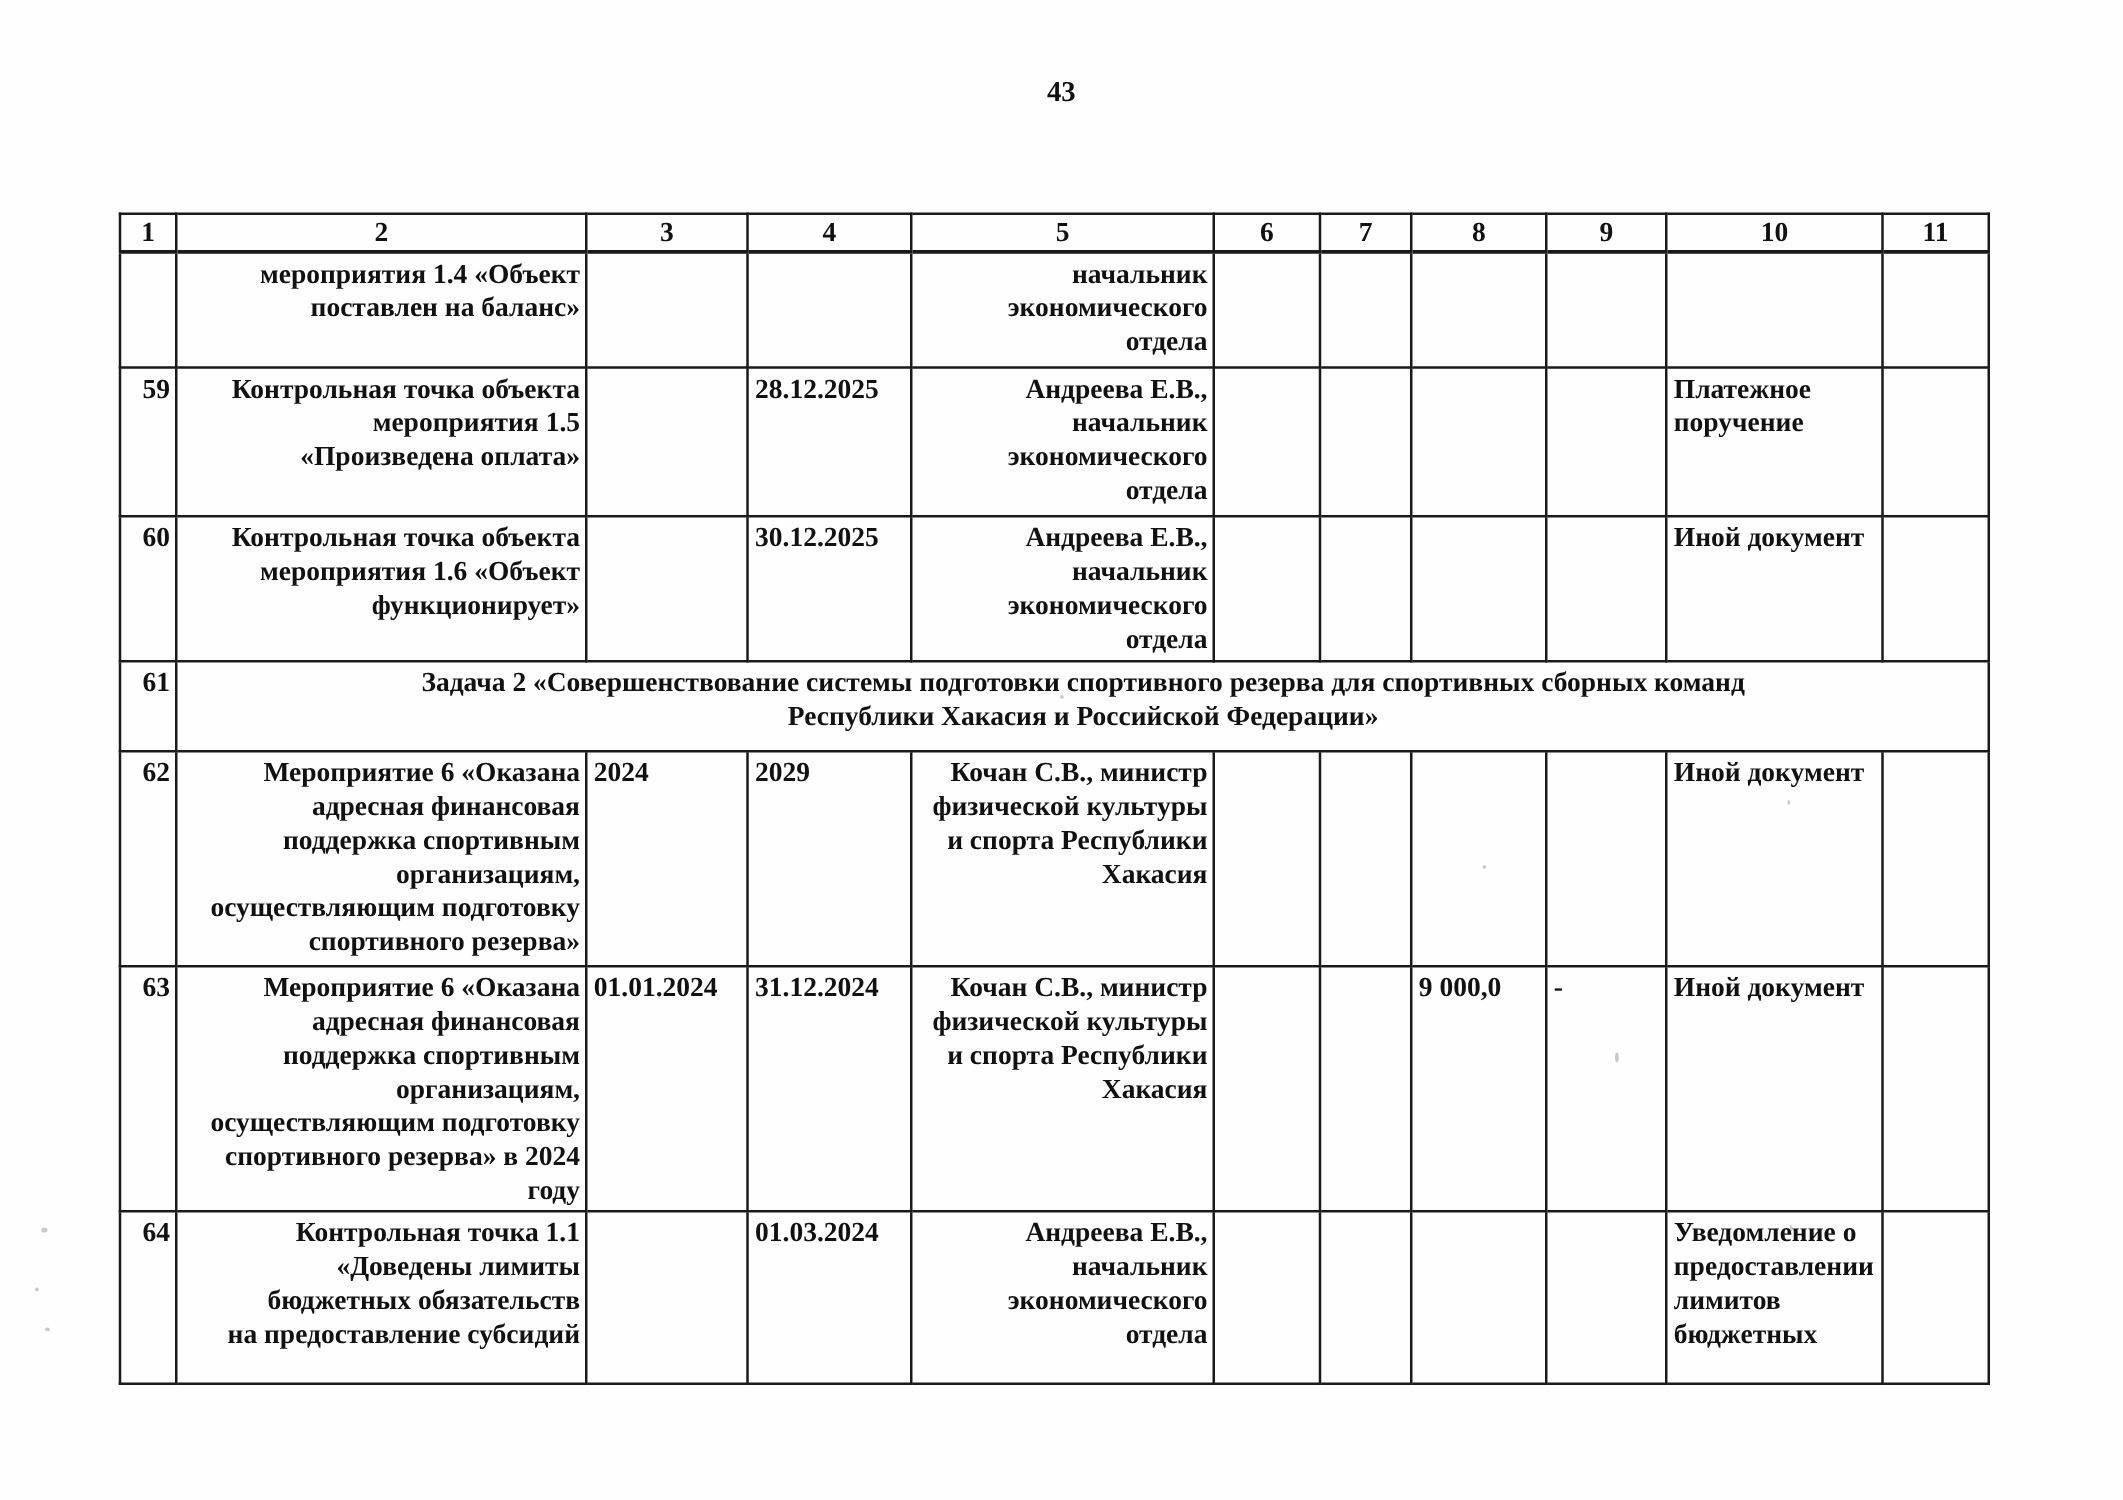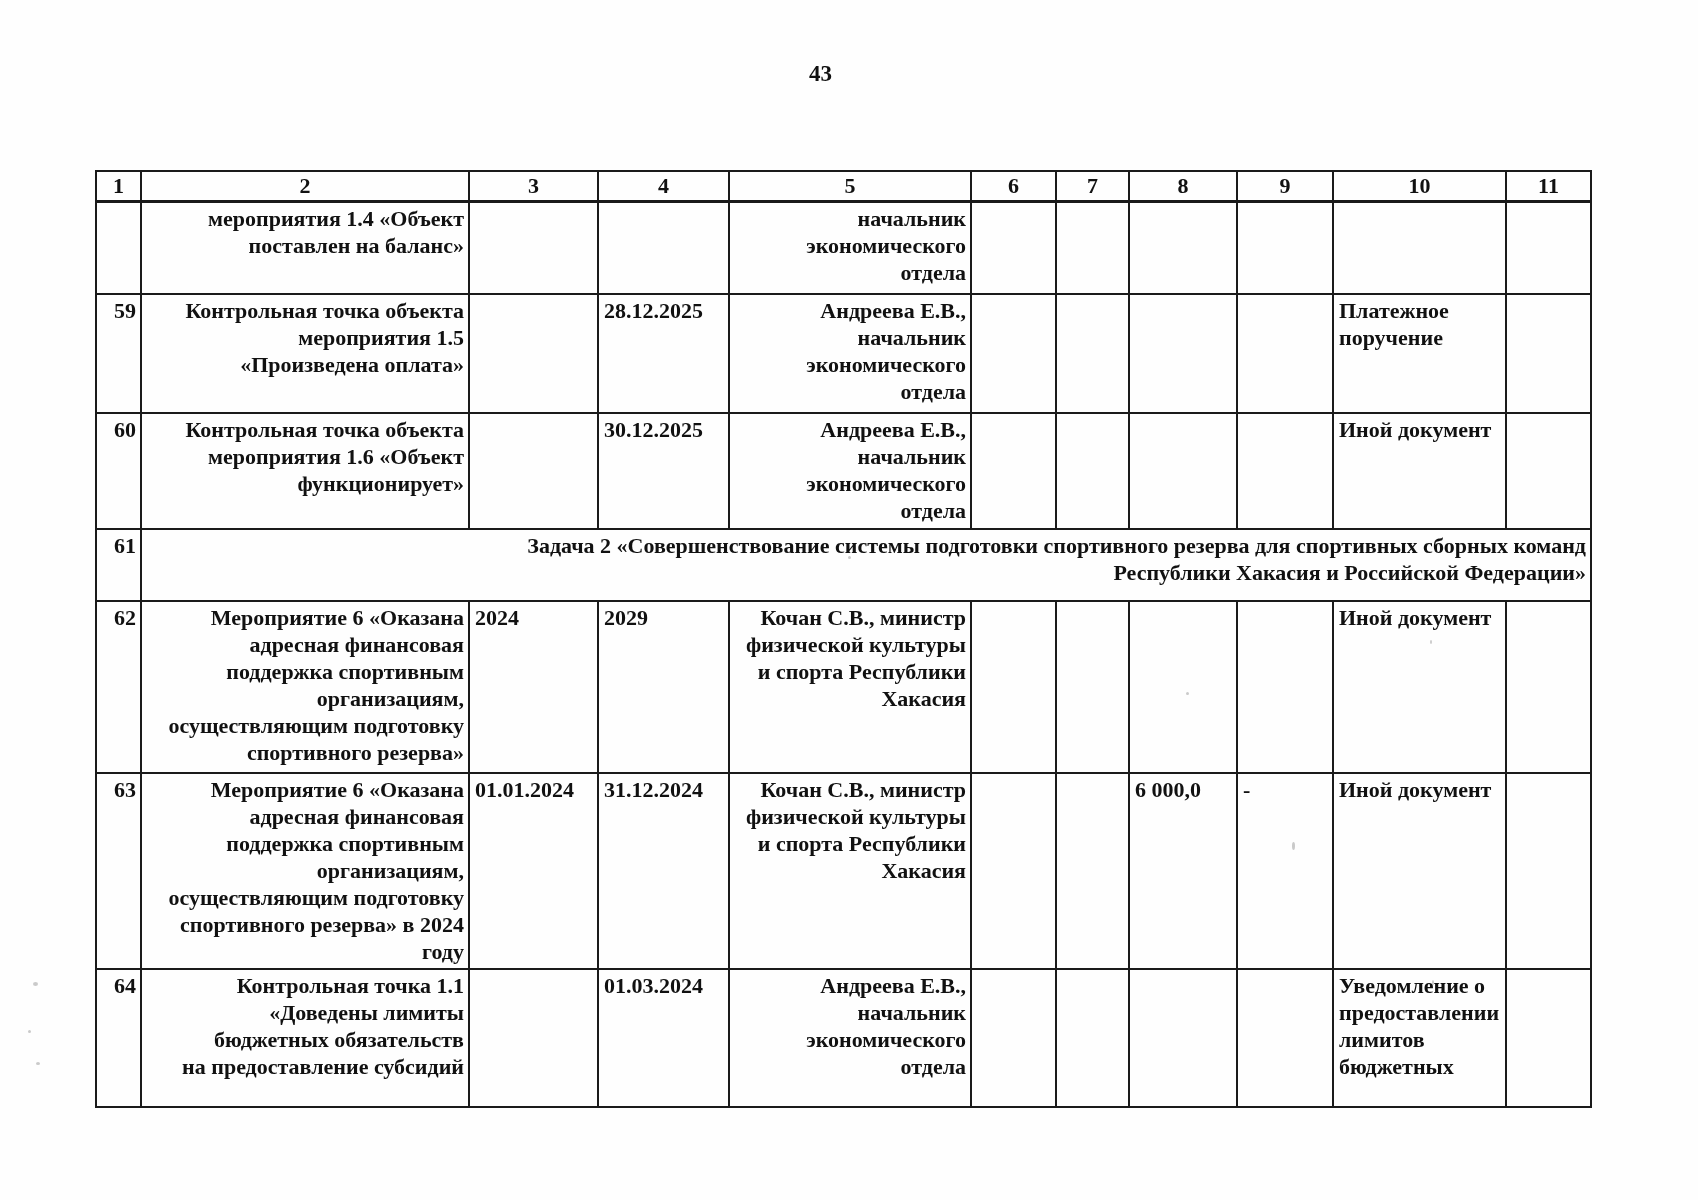--- a/index.html
+++ b/index.html
@@ -15,21 +15,21 @@
     overflow: hidden;
     font-family: "Liberation Serif", "DejaVu Serif", serif;
     font-weight: bold;
     color: #111111;
   }
   .page-number {
     position: absolute;
     top: 60px;
     left: 809px;
     width: 80px;
-    text-align: left;
+    text-align: center;
     font-size: 23px;
     line-height: 27px;
   }
   table.grid {
     position: absolute;
     left: 95px;
     top: 170px;
     width: 1495px;
     border-collapse: collapse;
     table-layout: fixed;
@@ -45,21 +45,21 @@
   }
   tr.hdr td {
     text-align: center;
     padding: 0;
     border-bottom-width: 3px;
     font-size: 22px;
   }
   td.num   { text-align: right; padding-left: 0; padding-right: 0; }
   td.ctr   { text-align: left; padding-left: 0; padding-right: 0; }
   td.txt   { text-align: right; }
-  td.task  { text-align: right; vertical-align: middle; padding-top: 0; }
+  td.task  { text-align: center; vertical-align: middle; padding-top: 0; }
   .speck {
     position: absolute;
     background: #444444;
     opacity: 0.28;
     border-radius: 50%;
   }
 </style>
 </head>
 <body>
 
@@ -191,21 +191,21 @@
 спортивного резерва» в 2024
 году</td>
       <td class="ctr">01.01.2024</td>
       <td class="ctr">31.12.2024</td>
       <td class="txt">Кочан С.В., министр
 физической культуры
 и спорта Республики
 Хакасия</td>
       <td class="ctr"></td>
       <td class="ctr"></td>
-      <td class="ctr">6 000,0</td>
+      <td class="ctr">9 000,0</td>
       <td class="ctr">-</td>
       <td class="ctr">Иной документ</td>
       <td class="ctr"></td>
     </tr>
 
     <tr style="height:138px">
       <td class="num">64</td>
       <td class="txt">Контрольная точка 1.1
 «Доведены лимиты
 бюджетных обязательств

